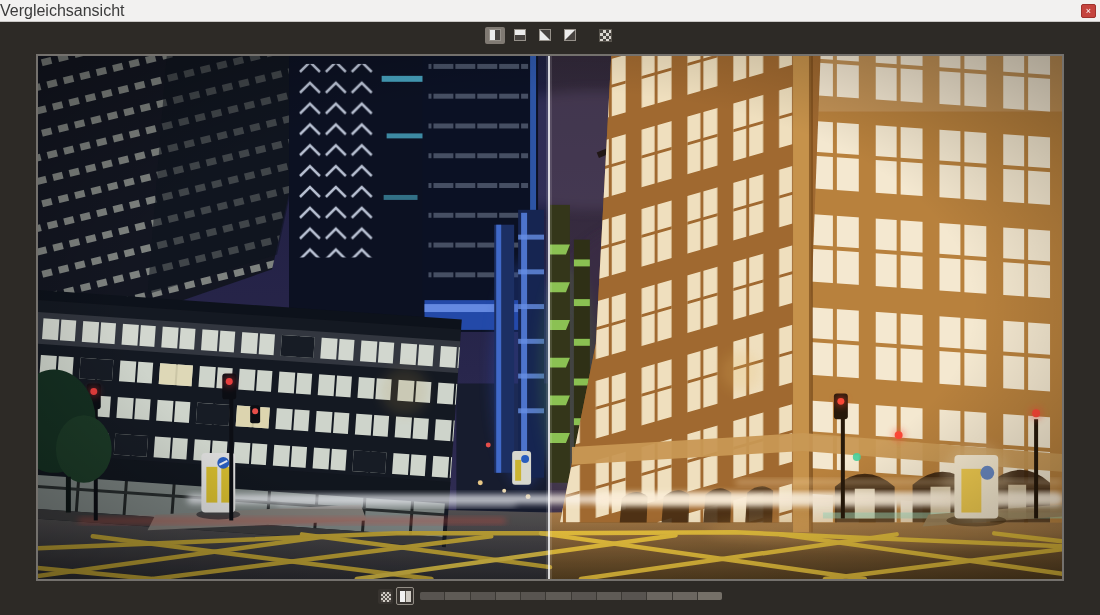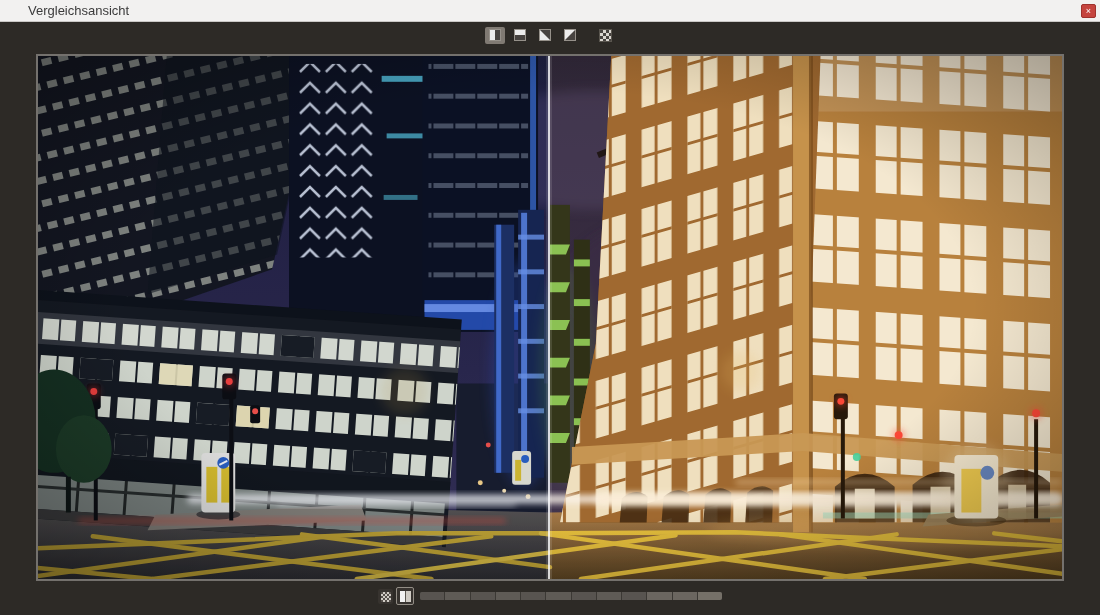--- a/index.html
+++ b/index.html
@@ -7,21 +7,21 @@
     width:1100px;height:615px;position:relative;overflow:hidden;
     background:#2D2A26;
     font-family:"Liberation Sans",sans-serif;
   }
   
   .titlebar{
     position:absolute;top:0;left:0;width:1100px;height:22px;
     background:#F2F1F0;border-bottom:1px solid #c9c7c5;
     display:flex;align-items:center;box-sizing:border-box;
   }
-  .titlebar .title{margin-left:28px;font-size:13px;color:#3b3b3b;}
+  .titlebar .title{margin-left:0;font-size:16px;color:#3b3b3b;}
   .close-btn{
     position:absolute;right:4px;top:4px;width:15px;height:14px;
     background:#C5443E;border:1px solid #9e322d;border-radius:2px;
     color:#fff;font-size:9px;line-height:12px;text-align:center;
     box-sizing:border-box;cursor:default;
   }
   
   .toolbar{
     position:absolute;top:26px;left:0;width:1100px;height:18px;
     display:flex;justify-content:center;align-items:center;gap:5px;

